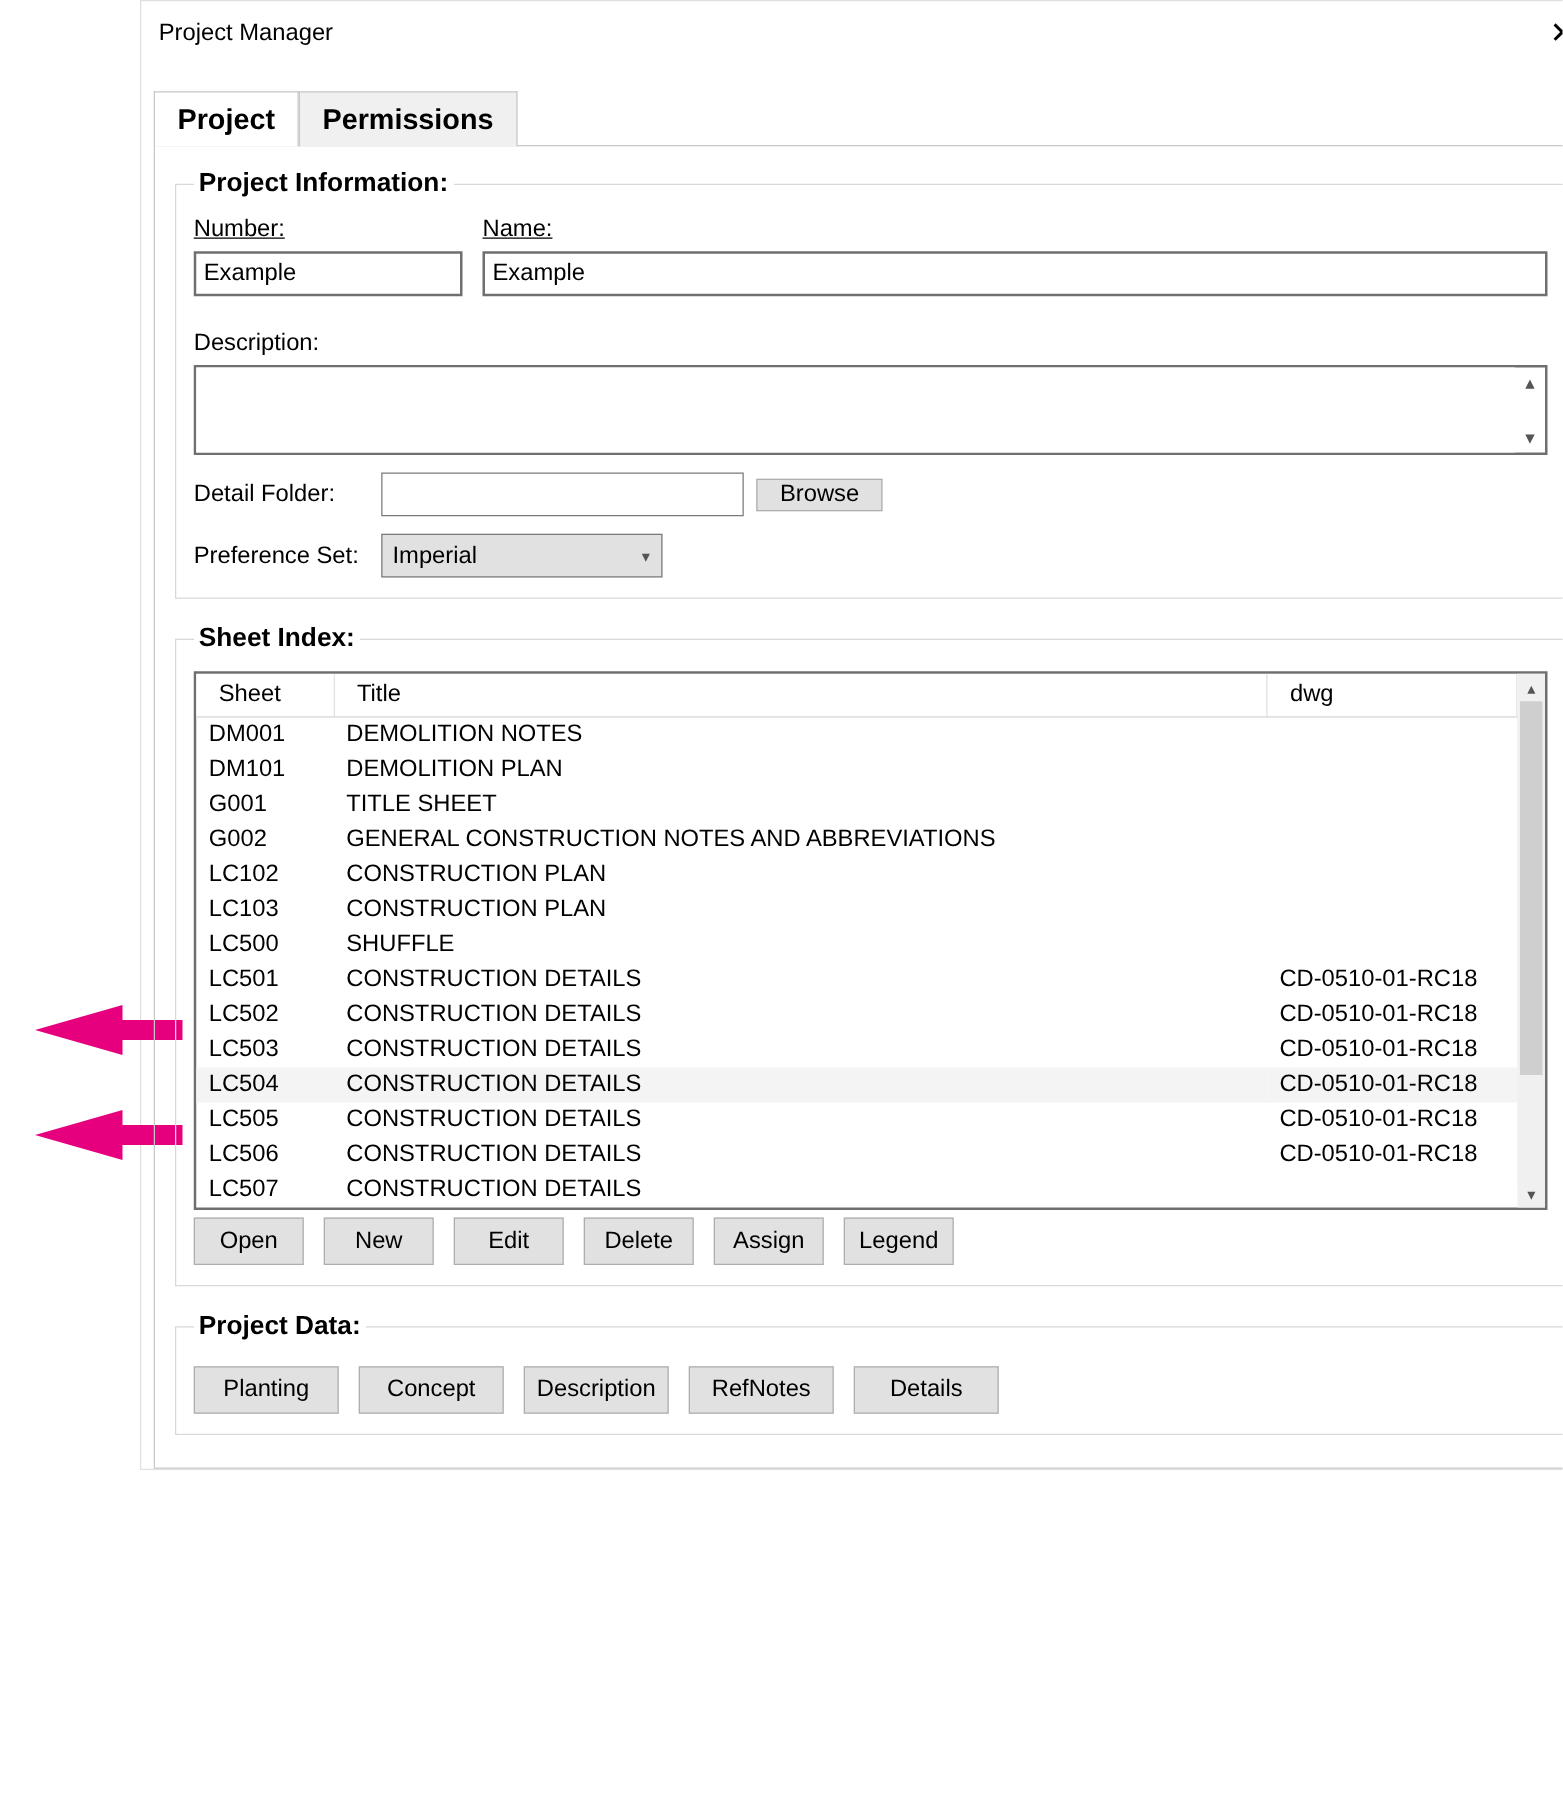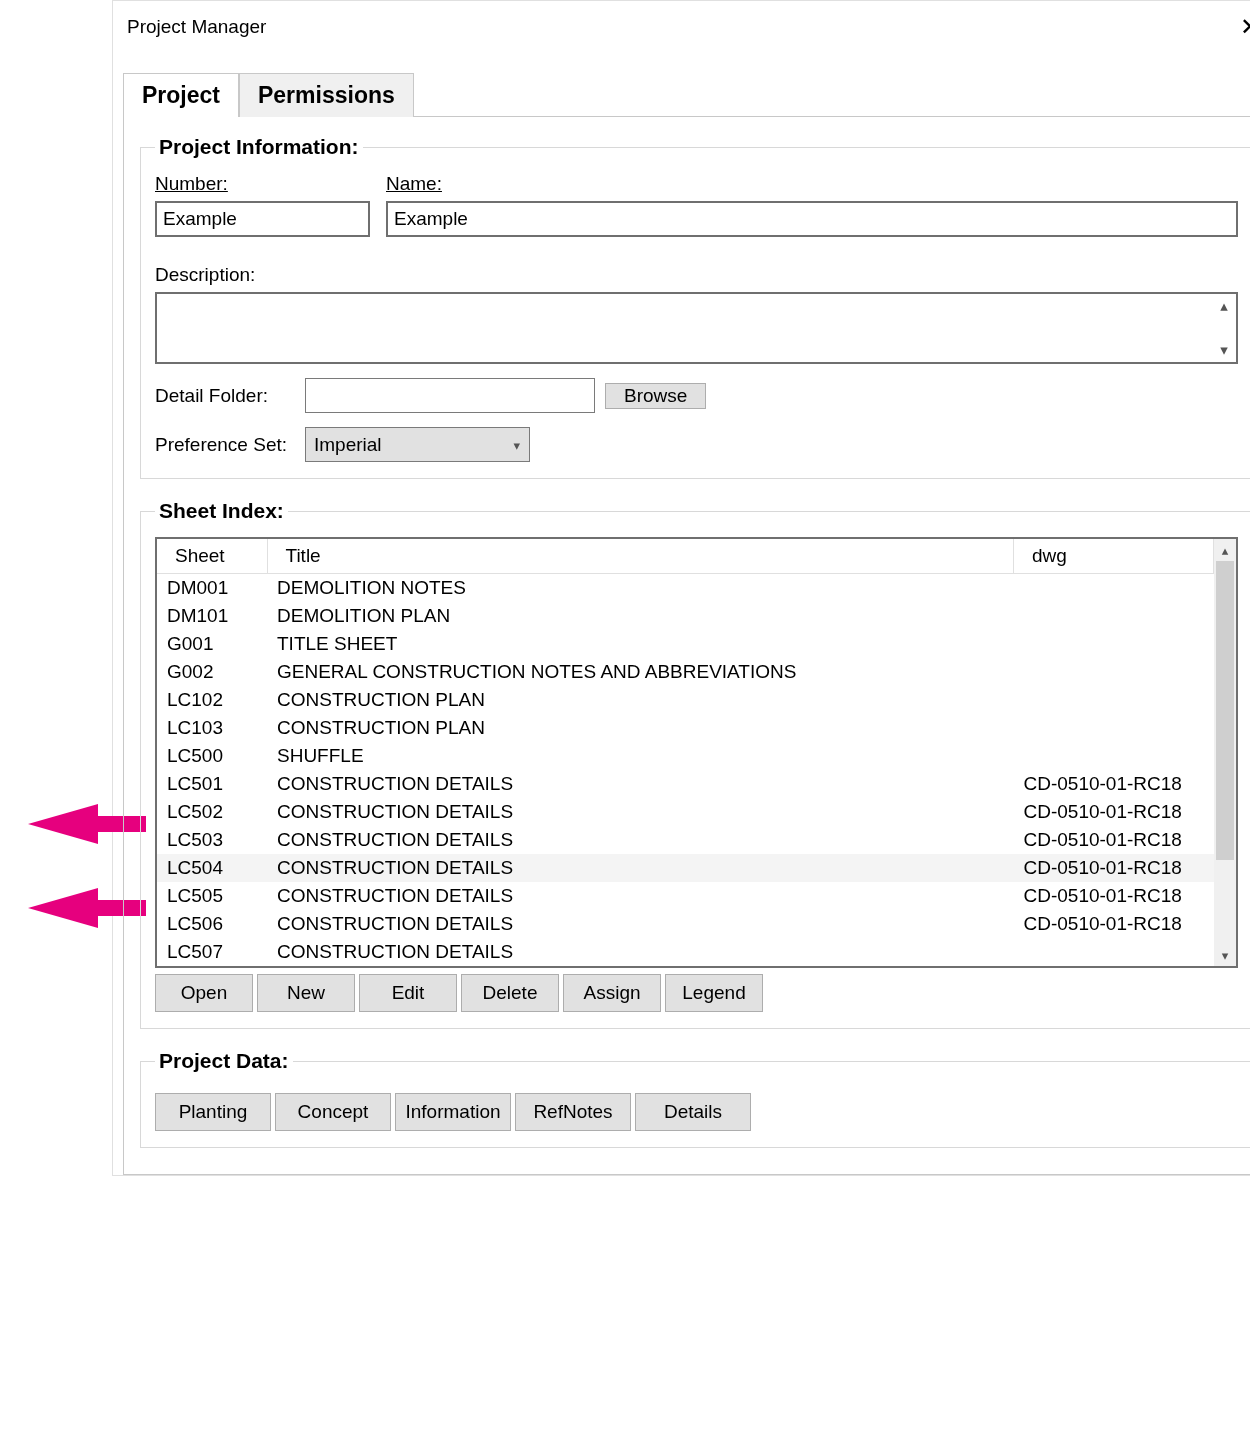--- a/index.html
+++ b/index.html
@@ -219,21 +219,21 @@
     }
     .sb-thumb {
       position: absolute;
       left: 2px; right: 2px;
       top: 0;
       height: 78%;
       background: #cfcfcf;
     }
     .btn-row {
       display: flex;
-      gap: 4px;
+      gap: 16px;
       margin-top: 6px;
     }
     .btn-row .btn {
       flex: 1;
       text-align: center;
       min-width: 86px;
       padding: 7px 0;
     }
     .project-data .btn-row .btn {
        flex: 0 0 auto; width: 116px;
@@ -441,21 +441,21 @@
             <button class="btn">Assign</button>
             <button class="btn">Legend</button>
           </div>
         </fieldset>
 
         <fieldset class="project-data" style="margin-bottom:8px;">
           <legend>Project Data:</legend>
           <div class="btn-row">
             <button class="btn">Planting</button>
             <button class="btn">Concept</button>
-            <button class="btn">Information</button>
+            <button class="btn">Description</button>
             <button class="btn">RefNotes</button>
             <button class="btn">Details</button>
           </div>
         </fieldset>
 
       </div>
     </div>
 
   </div>
 </div>

